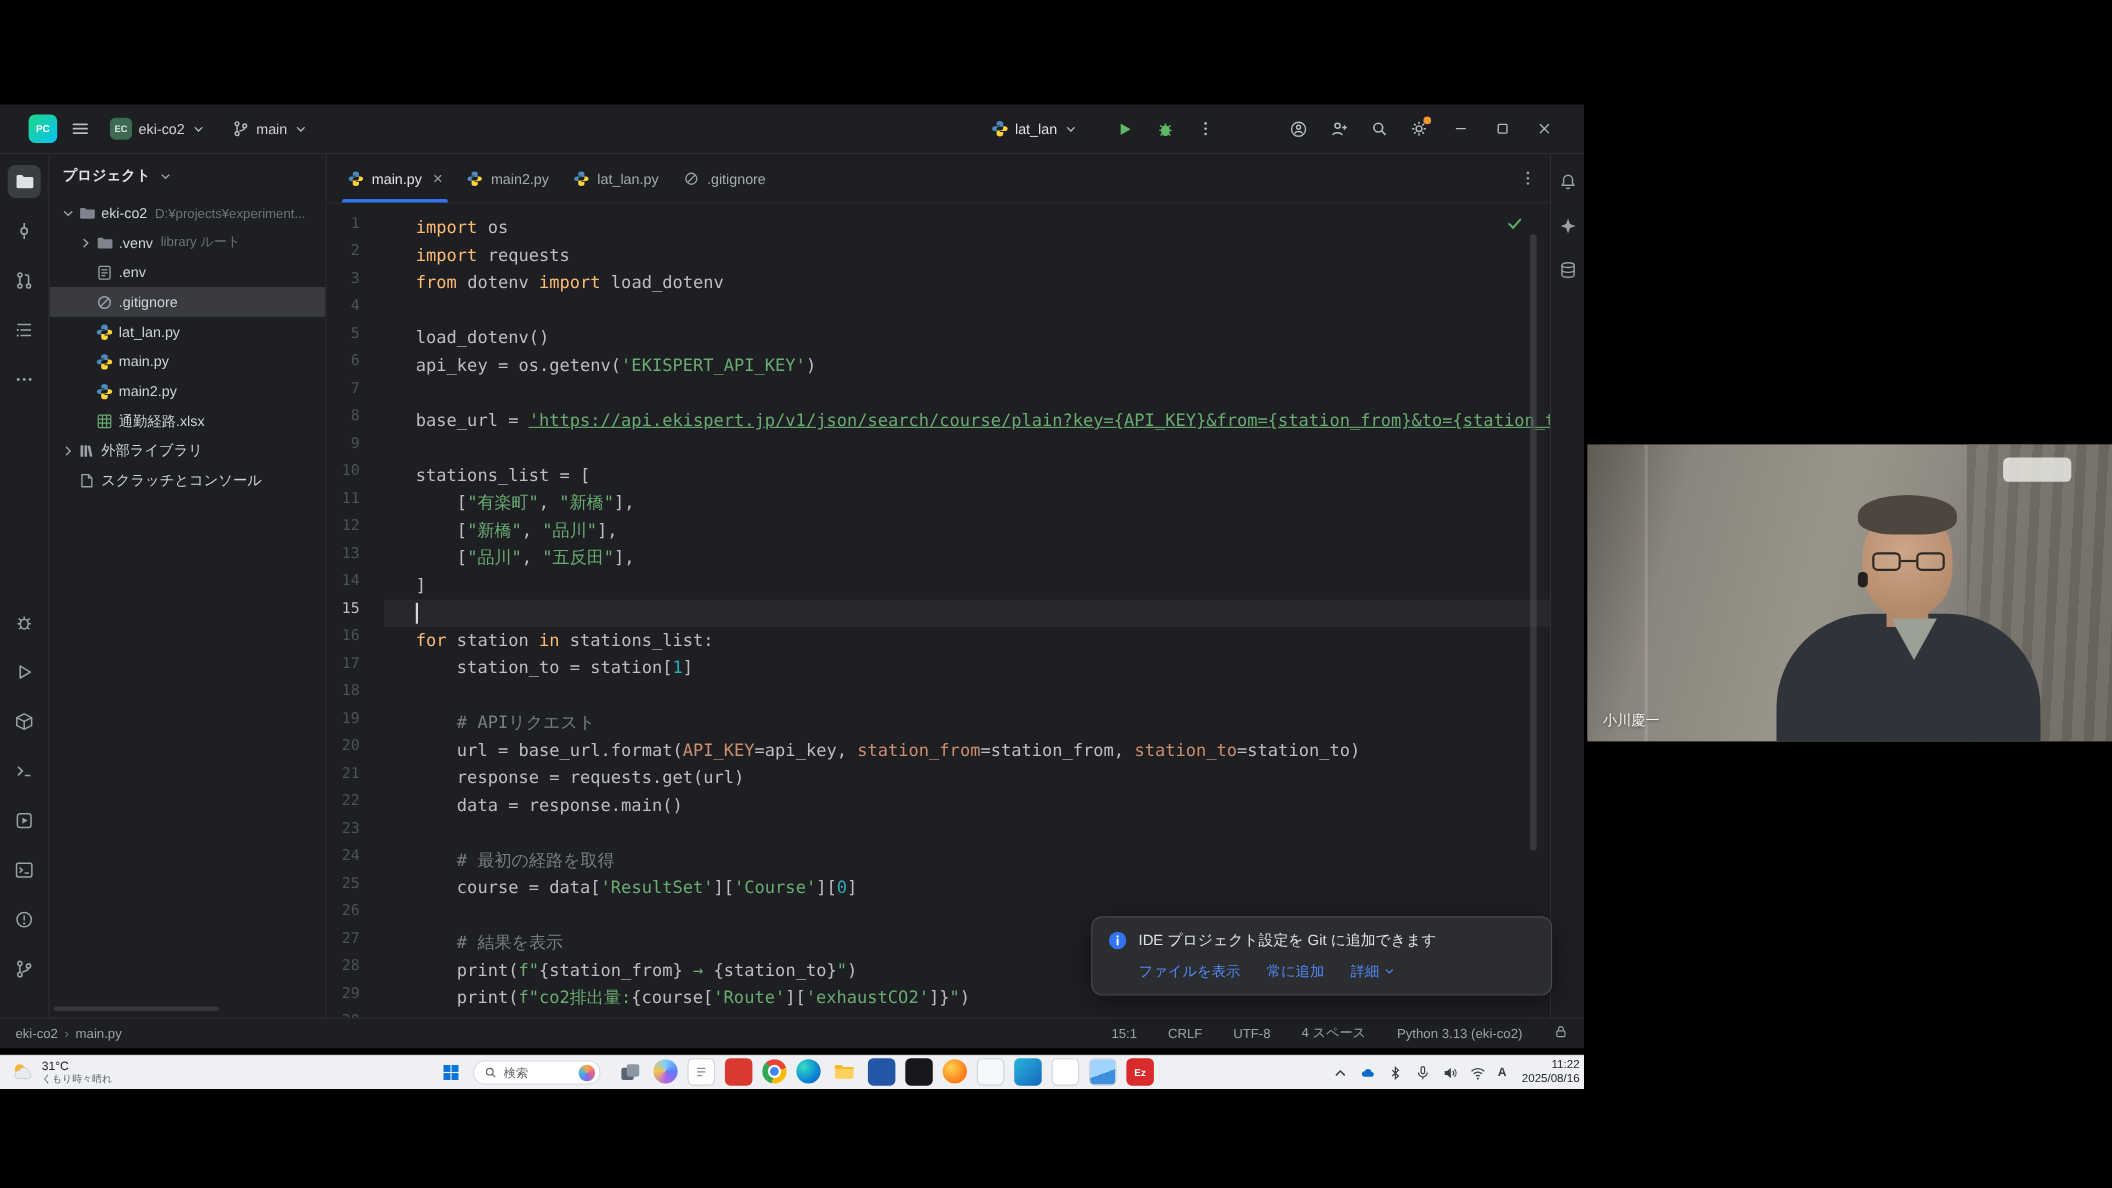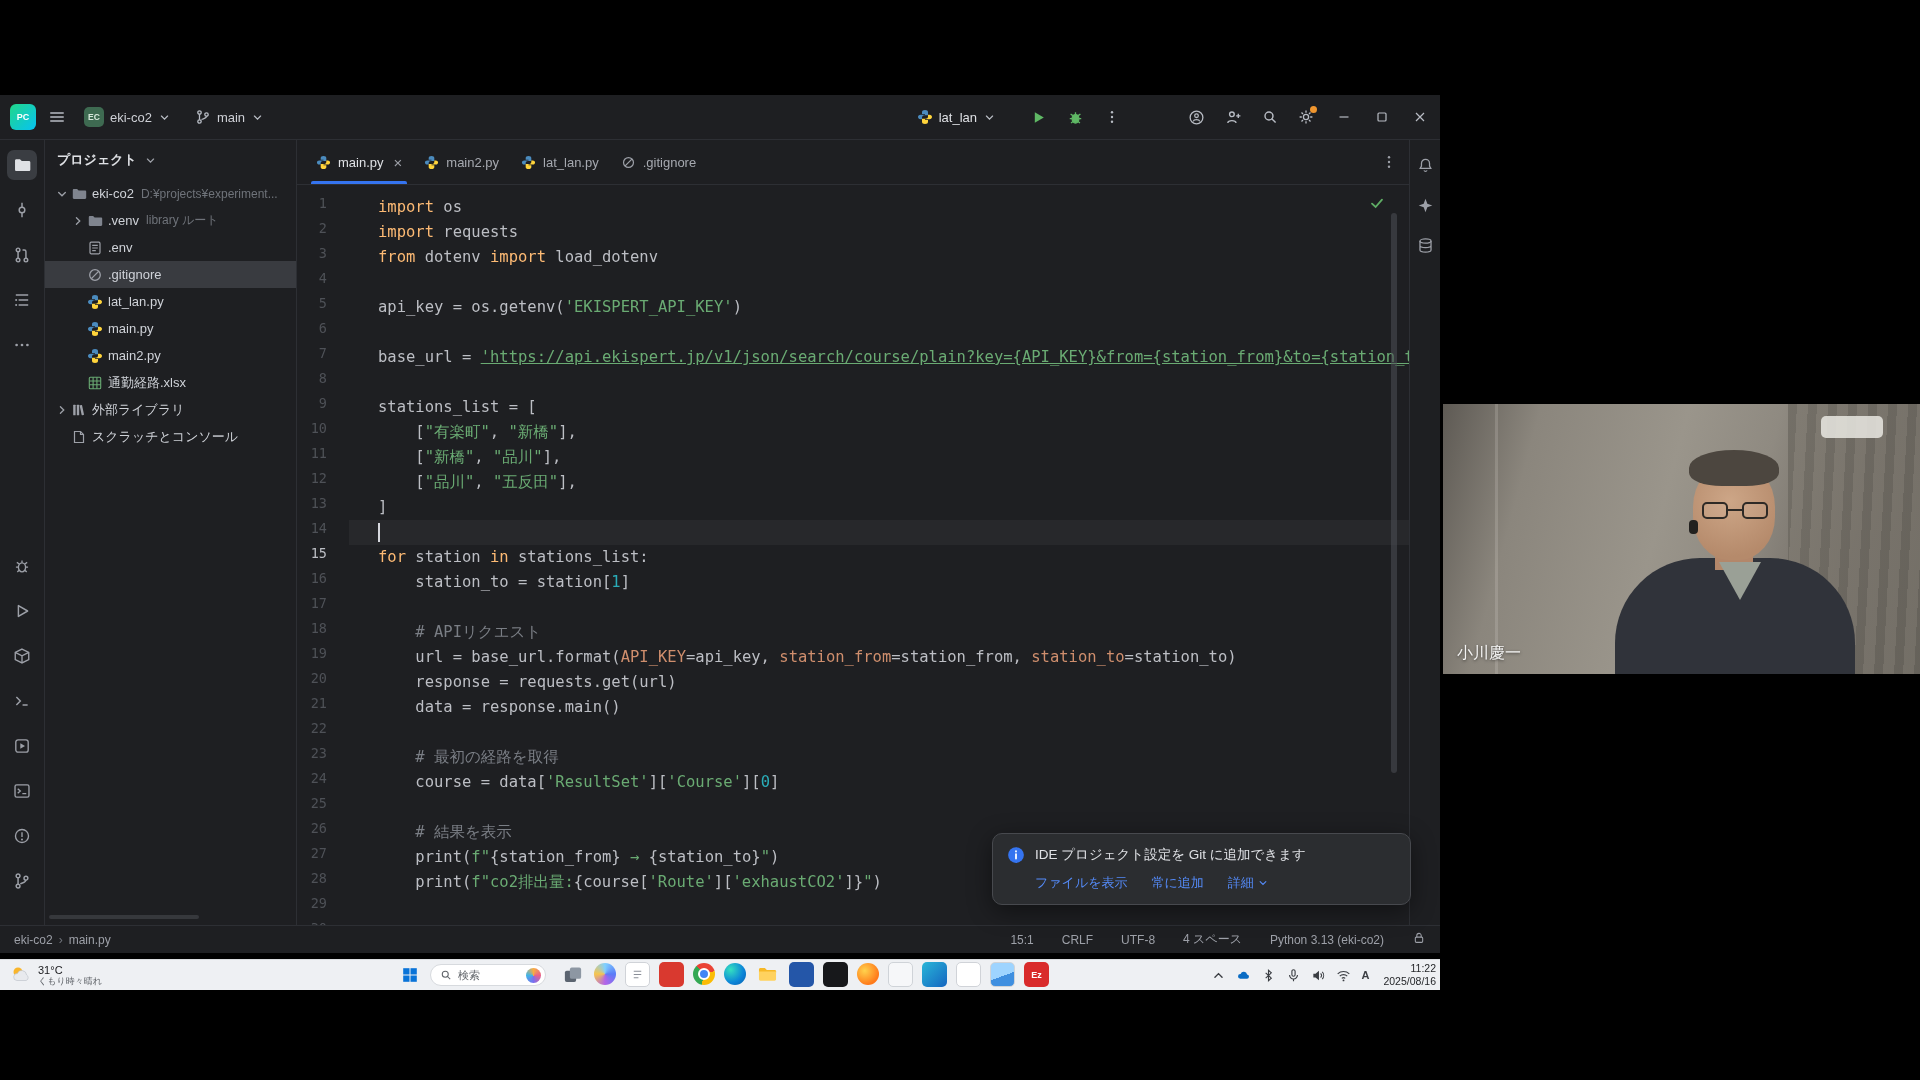--- a/index.html
+++ b/index.html
@@ -2,21 +2,21 @@
 <html><head>
 <meta charset="utf-8">
 <title>PyCharm screen recording</title>
 <style>
   html,body{margin:0;padding:0;overflow:hidden;background:#000}
   body{width:1920px;height:1080px;font-family:"Liberation Sans","DejaVu Sans",sans-serif;-webkit-font-smoothing:antialiased}
   .stage{position:absolute;inset:0;width:1920px;height:1080px;background:#000}
 
   
   .window{position:absolute;left:0;top:95px;width:1440px;height:858px;background:#1e1f22;color:#bcbec4;display:flex;flex-direction:column}
-  .titlebar{height:44px;flex:none;display:flex;align-items:center;padding:0 10px;border-bottom:1px solid #2d2f34;gap:12px}
+  .titlebar{height:44px;flex:none;display:flex;align-items:center;padding:0 26px;border-bottom:1px solid #2d2f34;gap:12px}
   .pclogo{width:26px;height:26px;border-radius:6px;background:linear-gradient(135deg,#21d789,#07c3f2);color:#fff;font-size:9px;font-weight:bold;display:flex;align-items:center;justify-content:center;flex:none}
   .ic{display:inline-flex;width:16px;height:16px;color:#9da0a8;flex:none}
   .ic svg{width:100%;height:100%}
   .titlebar .ic{color:#b8bcc4}
   .tbtn{display:flex;align-items:center;gap:6px;color:#ced0d6;padding:4px 6px;border-radius:6px;font-size:13px}
   .pbadge{width:20px;height:20px;border-radius:5px;background:#3e6a51;color:#d8e8dc;font-size:8.5px;font-weight:bold;display:flex;align-items:center;justify-content:center}
   .tb-spacer{flex:1}
   .runchip{display:flex;align-items:center;gap:6px;font-size:13px;color:#dfe1e5}
   .tb-group{display:flex;align-items:center;gap:20px}
   .gearwrap{position:relative}
@@ -126,21 +126,21 @@
   .person-torso{position:absolute;left:172px;bottom:0;width:240px;height:116px;background:#30333a;border-radius:85px 85px 0 0}
   .person-neck{position:absolute;left:272px;bottom:104px;width:38px;height:30px;background:#b3876a}
   .person-shirt{position:absolute;left:276px;bottom:74px;width:42px;height:38px;background:#9aa096;clip-path:polygon(0 0,100% 0,50% 100%)}
   .person-head{position:absolute;left:250px;top:58px;width:82px;height:98px;background:radial-gradient(circle at 45% 40%,#cda687,#b58a6b 75%);border-radius:46% 46% 44% 44%}
   .person-hair{position:absolute;left:246px;top:46px;width:90px;height:36px;background:#4c463f;border-radius:52% 52% 38% 38%}
   .earbud{position:absolute;left:246px;top:116px;width:9px;height:14px;background:#23211f;border-radius:4px}
   .glasses{position:absolute;left:258px;top:98px;width:68px;height:18px}
   .lens{position:absolute;width:26px;height:17px;border:2px solid #2e2a26;border-radius:5px;background:rgba(250,250,255,.07);box-sizing:border-box}
   .lens.l{left:1px}.lens.r{right:1px}
   .bridge{position:absolute;left:27px;top:7px;width:14px;height:2px;background:#2e2a26}
-  .camname{position:absolute;left:14px;bottom:10px;font-size:16px;color:rgba(255,255,255,.92);text-shadow:0 1px 3px rgba(0,0,0,.55)}
+  .camname{position:absolute;left:14px;bottom:10px;font-size:13px;color:rgba(255,255,255,.92);text-shadow:0 1px 3px rgba(0,0,0,.55)}
 </style>
 </head>
 <body>
 
 <div class="stage">
 
   <div class="window">
 
     <div class="titlebar">
       <span class="pclogo">PC</span>
@@ -578,20 +578,21 @@
               <div class="lnum">27</div>
               <div class="lnum">28</div>
               <div class="lnum">29</div>
               <div class="lnum">30</div>
             </div>
           <div class="codecol" id="code">
               <div class="cline"><span class="tk-k">import</span><span class="tk-p"> os</span></div>
               <div class="cline"><span class="tk-k">import</span><span class="tk-p"> requests</span></div>
               <div class="cline"><span class="tk-k">from</span><span class="tk-p"> dotenv </span><span class="tk-k">import</span><span class="tk-p"> load_dotenv</span></div>
               <div class="cline"></div>
+              <div class="cline"><span class="tk-p">load_dotenv()</span></div>
               <div class="cline"><span class="tk-p">api_key = os.getenv(</span><span class="tk-s">'EKISPERT_API_KEY'</span><span class="tk-p">)</span></div>
               <div class="cline"></div>
               <div class="cline"><span class="tk-p">base_url = </span><span class="tk-u">'https://api.ekispert.jp/v1/json/search/course/plain?key={API_KEY}&amp;from={station_from}&amp;to={station_to}'</span></div>
               <div class="cline"></div>
               <div class="cline"><span class="tk-p">stations_list = [</span></div>
               <div class="cline"><span class="tk-p">    [</span><span class="tk-s">"有楽町"</span><span class="tk-p">, </span><span class="tk-s">"新橋"</span><span class="tk-p">],</span></div>
               <div class="cline"><span class="tk-p">    [</span><span class="tk-s">"新橋"</span><span class="tk-p">, </span><span class="tk-s">"品川"</span><span class="tk-p">],</span></div>
               <div class="cline"><span class="tk-p">    [</span><span class="tk-s">"品川"</span><span class="tk-p">, </span><span class="tk-s">"五反田"</span><span class="tk-p">],</span></div>
               <div class="cline"><span class="tk-p">]</span></div>
               <div class="cline cur"><span class="caret"></span></div>

